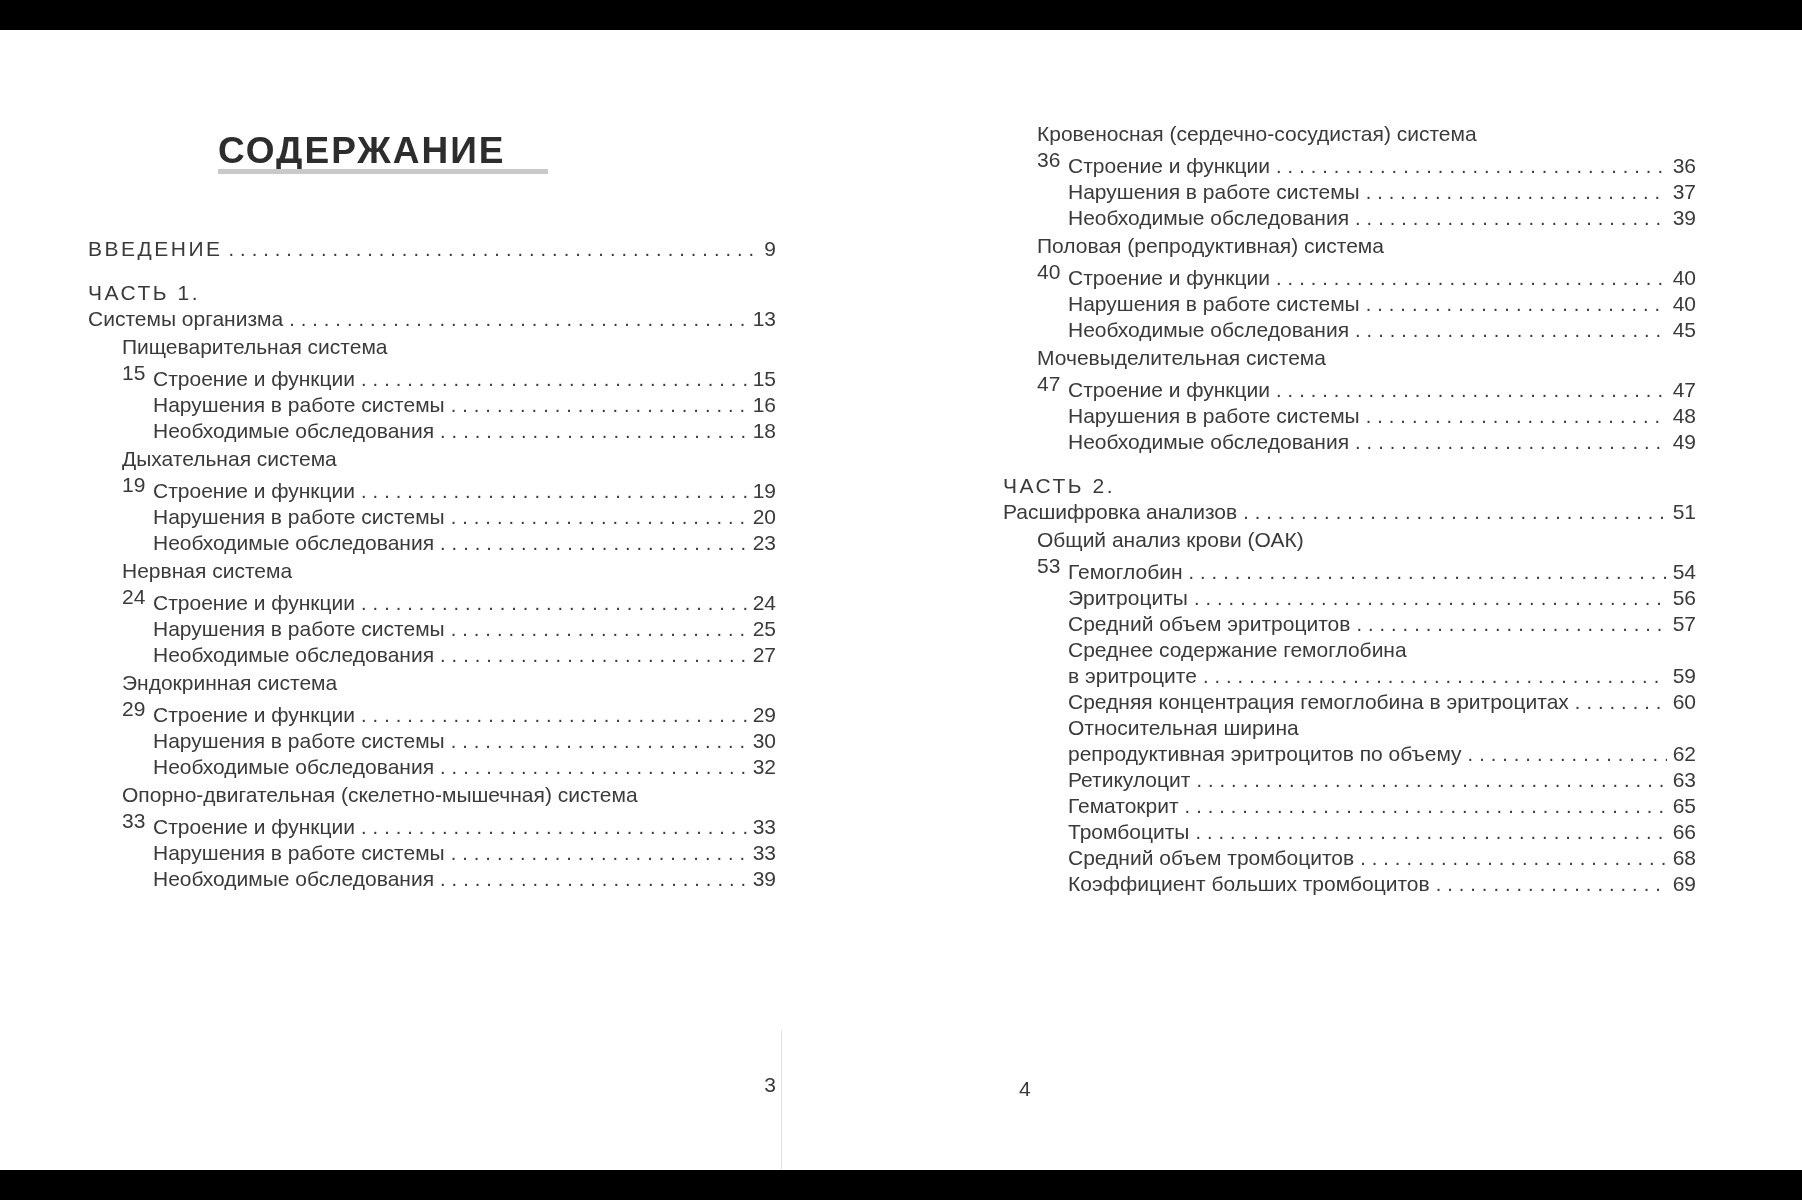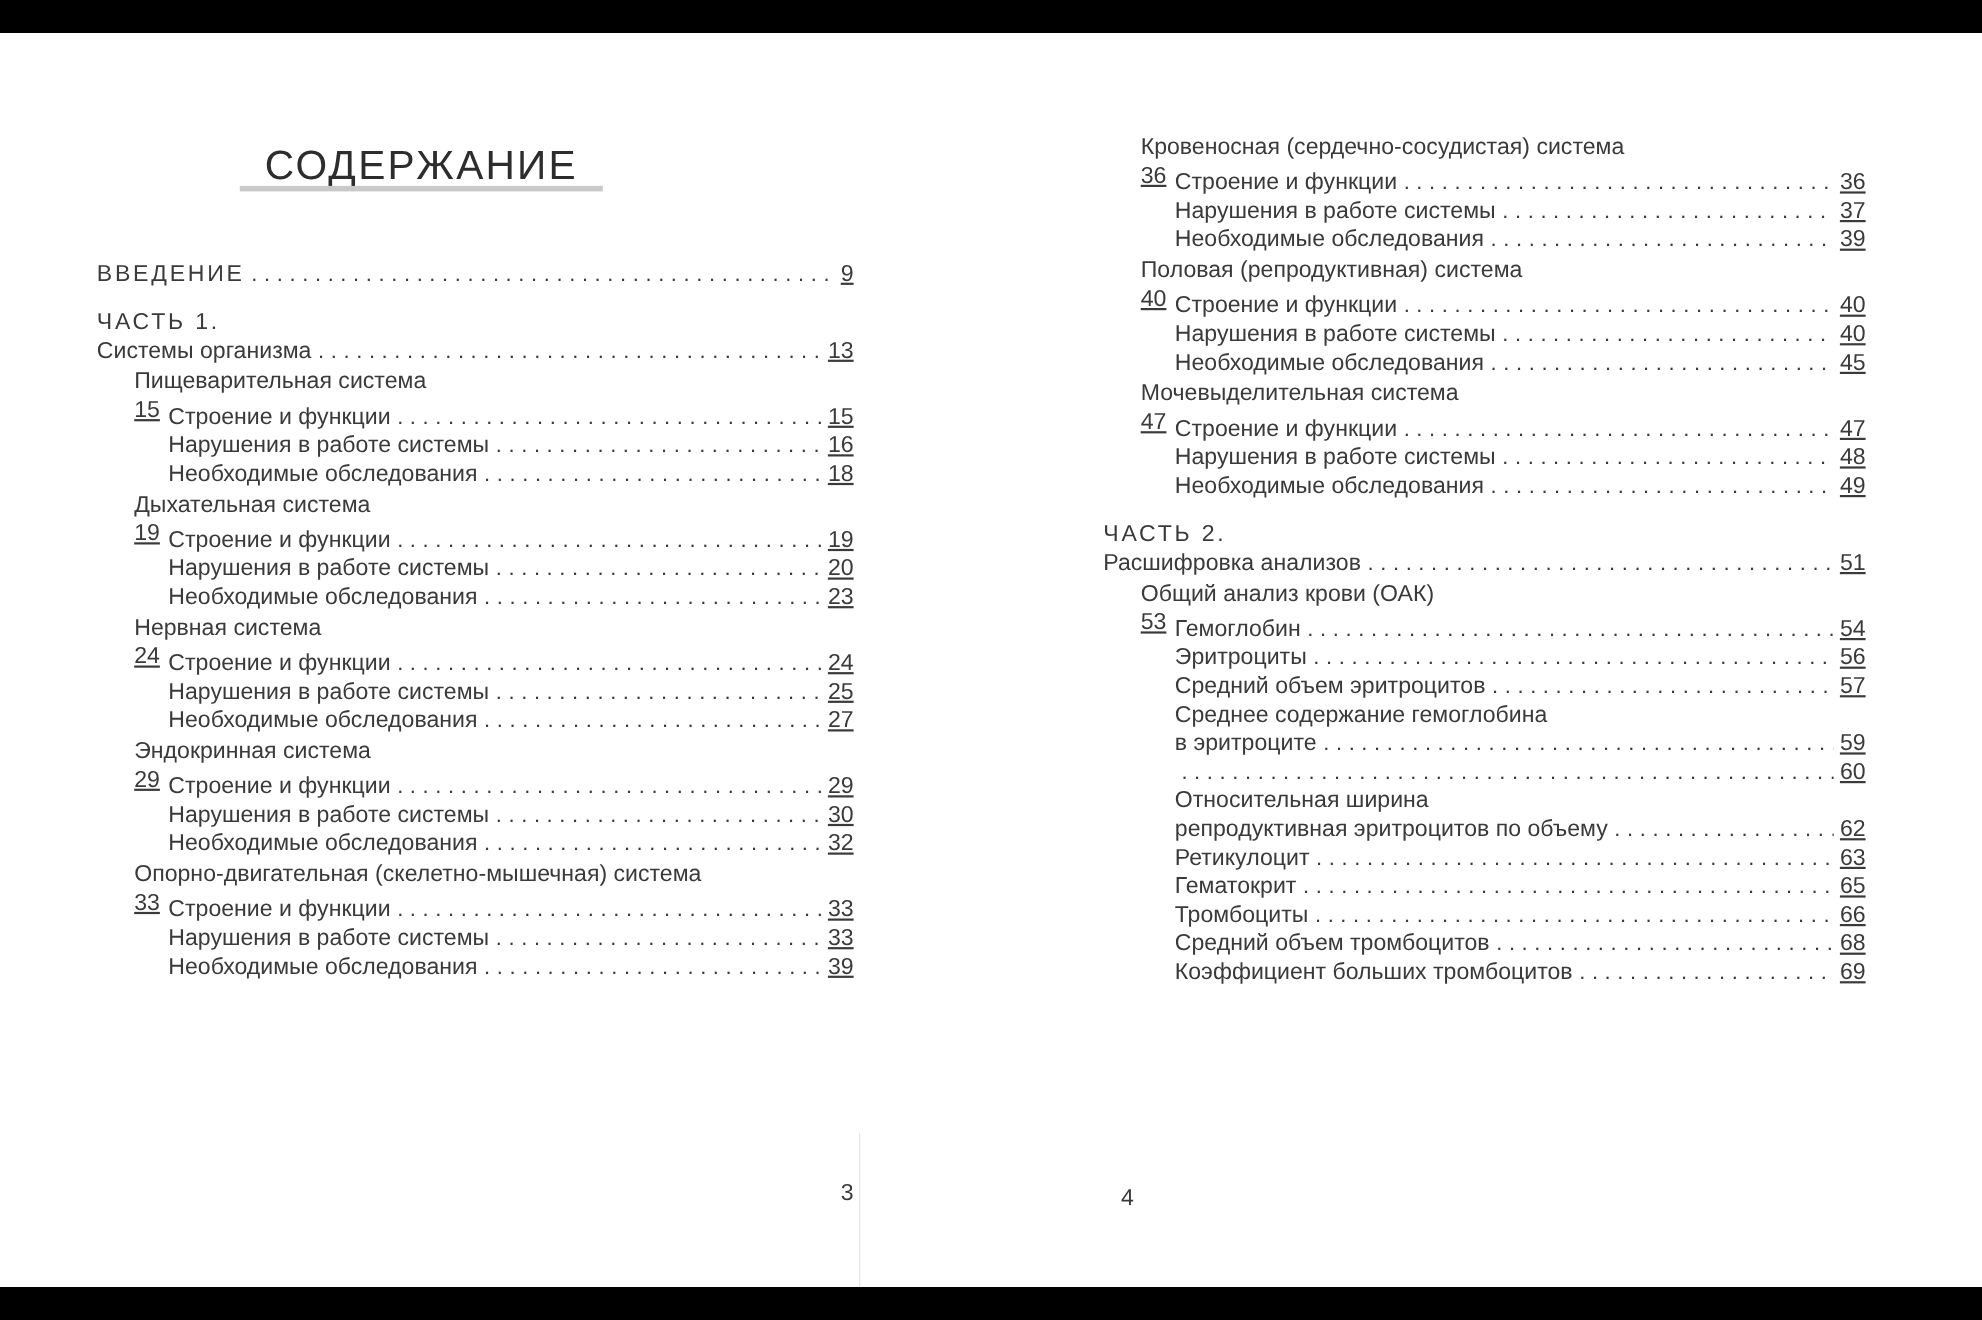--- a/index.html
+++ b/index.html
@@ -12,22 +12,22 @@
   .letterbox.top { top:0; height:30px; }
   .letterbox.bottom { top:1170px; height:30px; }
 
   .paper {
     position:absolute; top:30px; left:0;
     width:1802px; height:1140px; background:#ffffff;
   }
 
   .page-title {
     position:absolute; left:218px; top:100px; width:330px;
-    margin:0; text-align:center;
-    font-size:37px; font-weight:normal; letter-spacing:2px;
+    margin:0; 
+    font-size:37px; font-weight:bold; letter-spacing:2px;
     color:#2d2d2d;
   }
   .title-rule {
     position:absolute; left:218px; top:139px;
     width:330px; height:5px; background:#c9c9c9;
   }
 
   .toc { position:absolute; }
   .toc-left  { left:88px;  top:206px; width:688px; }
   .toc-right { left:1003px; top:89px; width:693px; }
@@ -41,21 +41,21 @@
   .toc-row.sub { padding-left:65px;text-align:right; }
   .toc-row.part-label { margin-top:18px; }
   .toc-row.intro .toc-label,
   .toc-row.part-label .toc-label { letter-spacing:2.5px; }
 
   .leader { flex:1 1 auto; overflow:hidden; margin-left:6px; margin-right:3px; }
   .leader::before {
     content:"........................................................................................................................";
     letter-spacing:6px; font-size:20px; color:#3a3a3a;
   }
-  .toc-page { flex:0 0 auto; margin-left:3px;text-decoration:underline; }
+  .toc-page { flex:0 0 auto; margin-left:3px; }
 
   .folio {
     position:absolute; font-size:21px; color:#3a3a3a; line-height:26px;
   }
   .folio-left { left:88px; top:1042px; width:688px; text-align:right; }
   .folio-right { left:1019px; top:1046px; }
 
   .page-edge {
     position:absolute; left:781px; top:1000px;
     width:1px; height:140px; background:#e4e4e4;
@@ -276,20 +276,21 @@
       </div>
       <div class="toc-row sub">
         <span class="toc-label">Среднее содержание гемоглобина</span>
       </div>
       <div class="toc-row sub">
         <span class="toc-label">в эритроците</span>
         <span class="leader"></span>
         <span class="toc-page">59</span>
       </div>
       <div class="toc-row sub">
+        <span class="toc-label">Средняя концентрация гемоглобина в эритроцитах</span>
         <span class="leader"></span>
         <span class="toc-page">60</span>
       </div>
       <div class="toc-row sub">
         <span class="toc-label">Относительная ширина</span>
       </div>
       <div class="toc-row sub">
         <span class="toc-label">репродуктивная эритроцитов по объему</span>
         <span class="leader"></span>
         <span class="toc-page">62</span>

